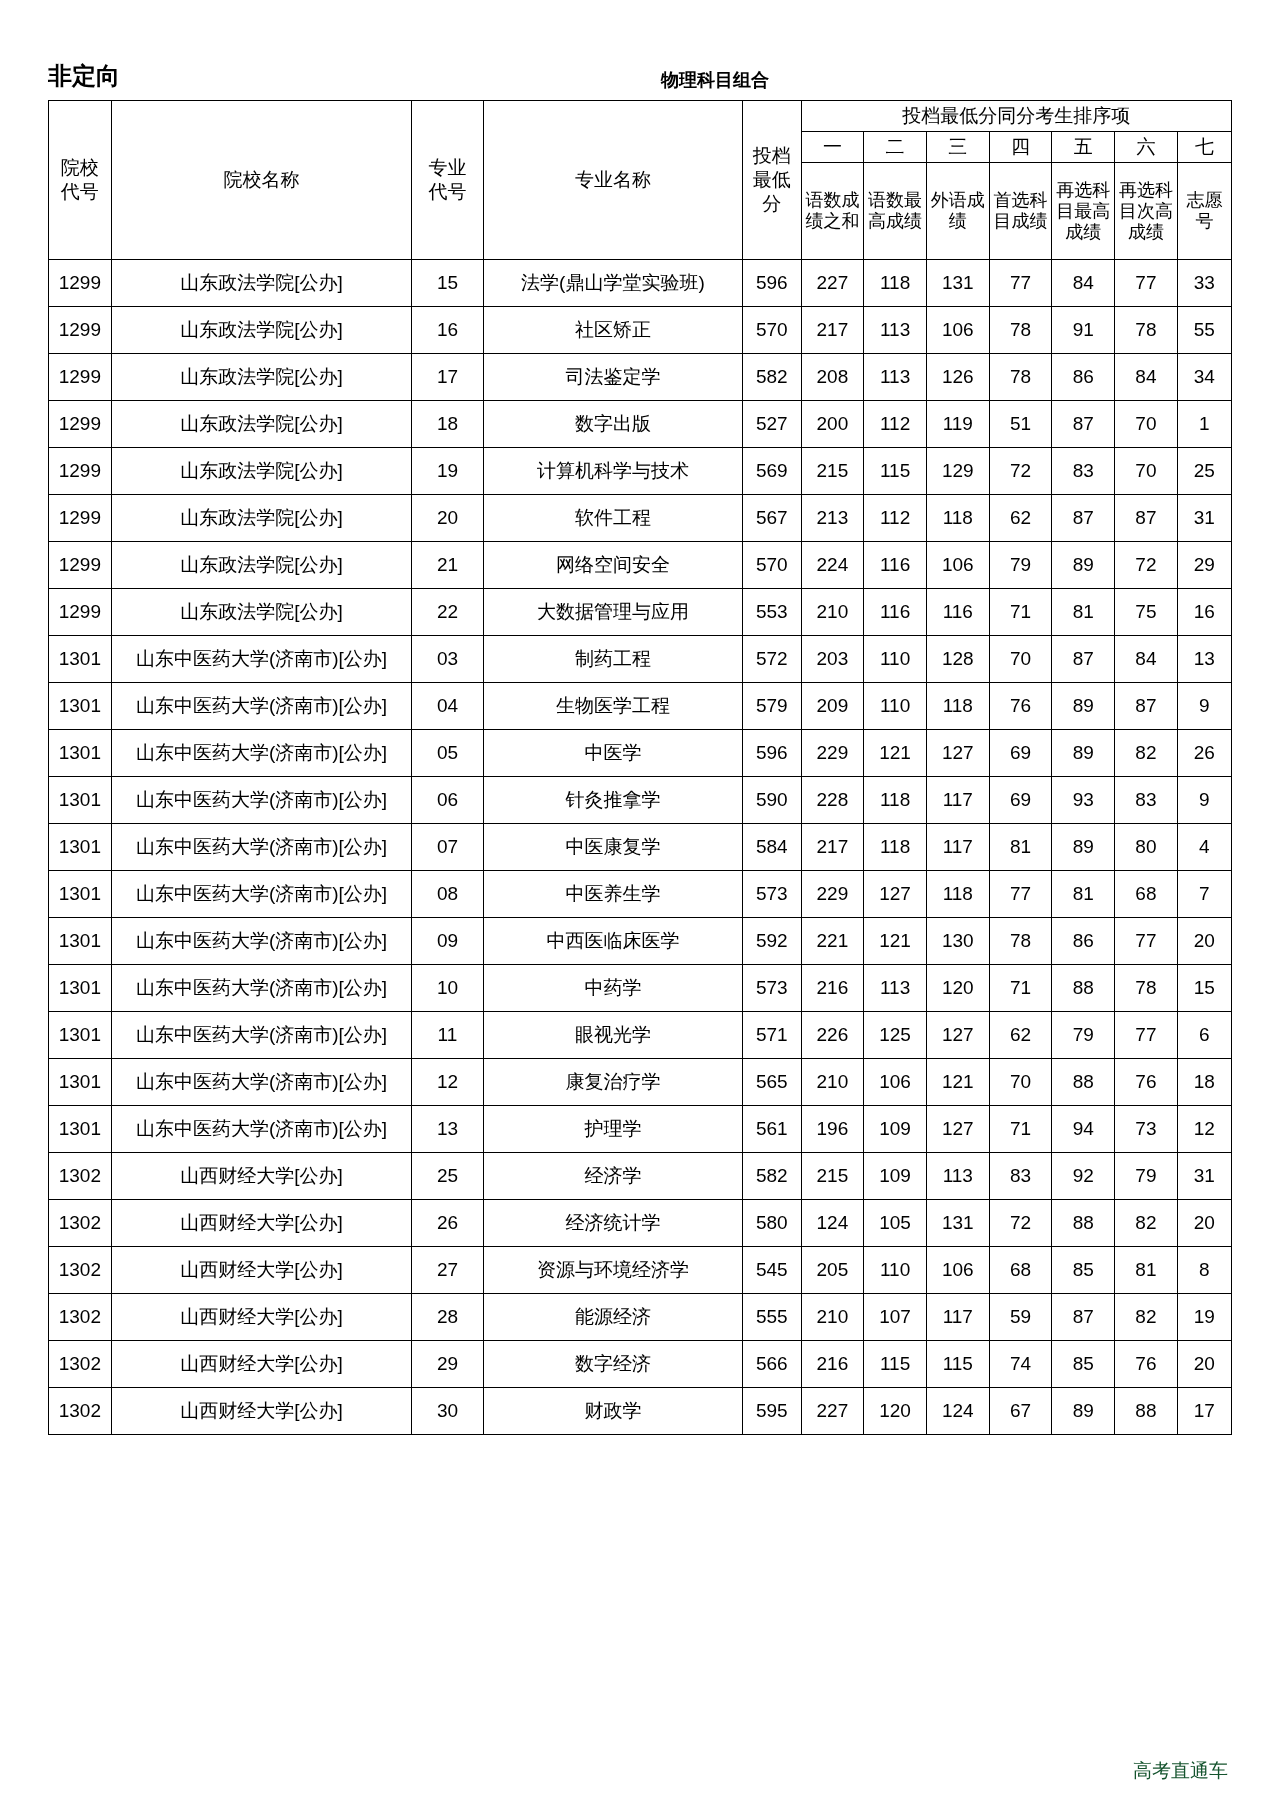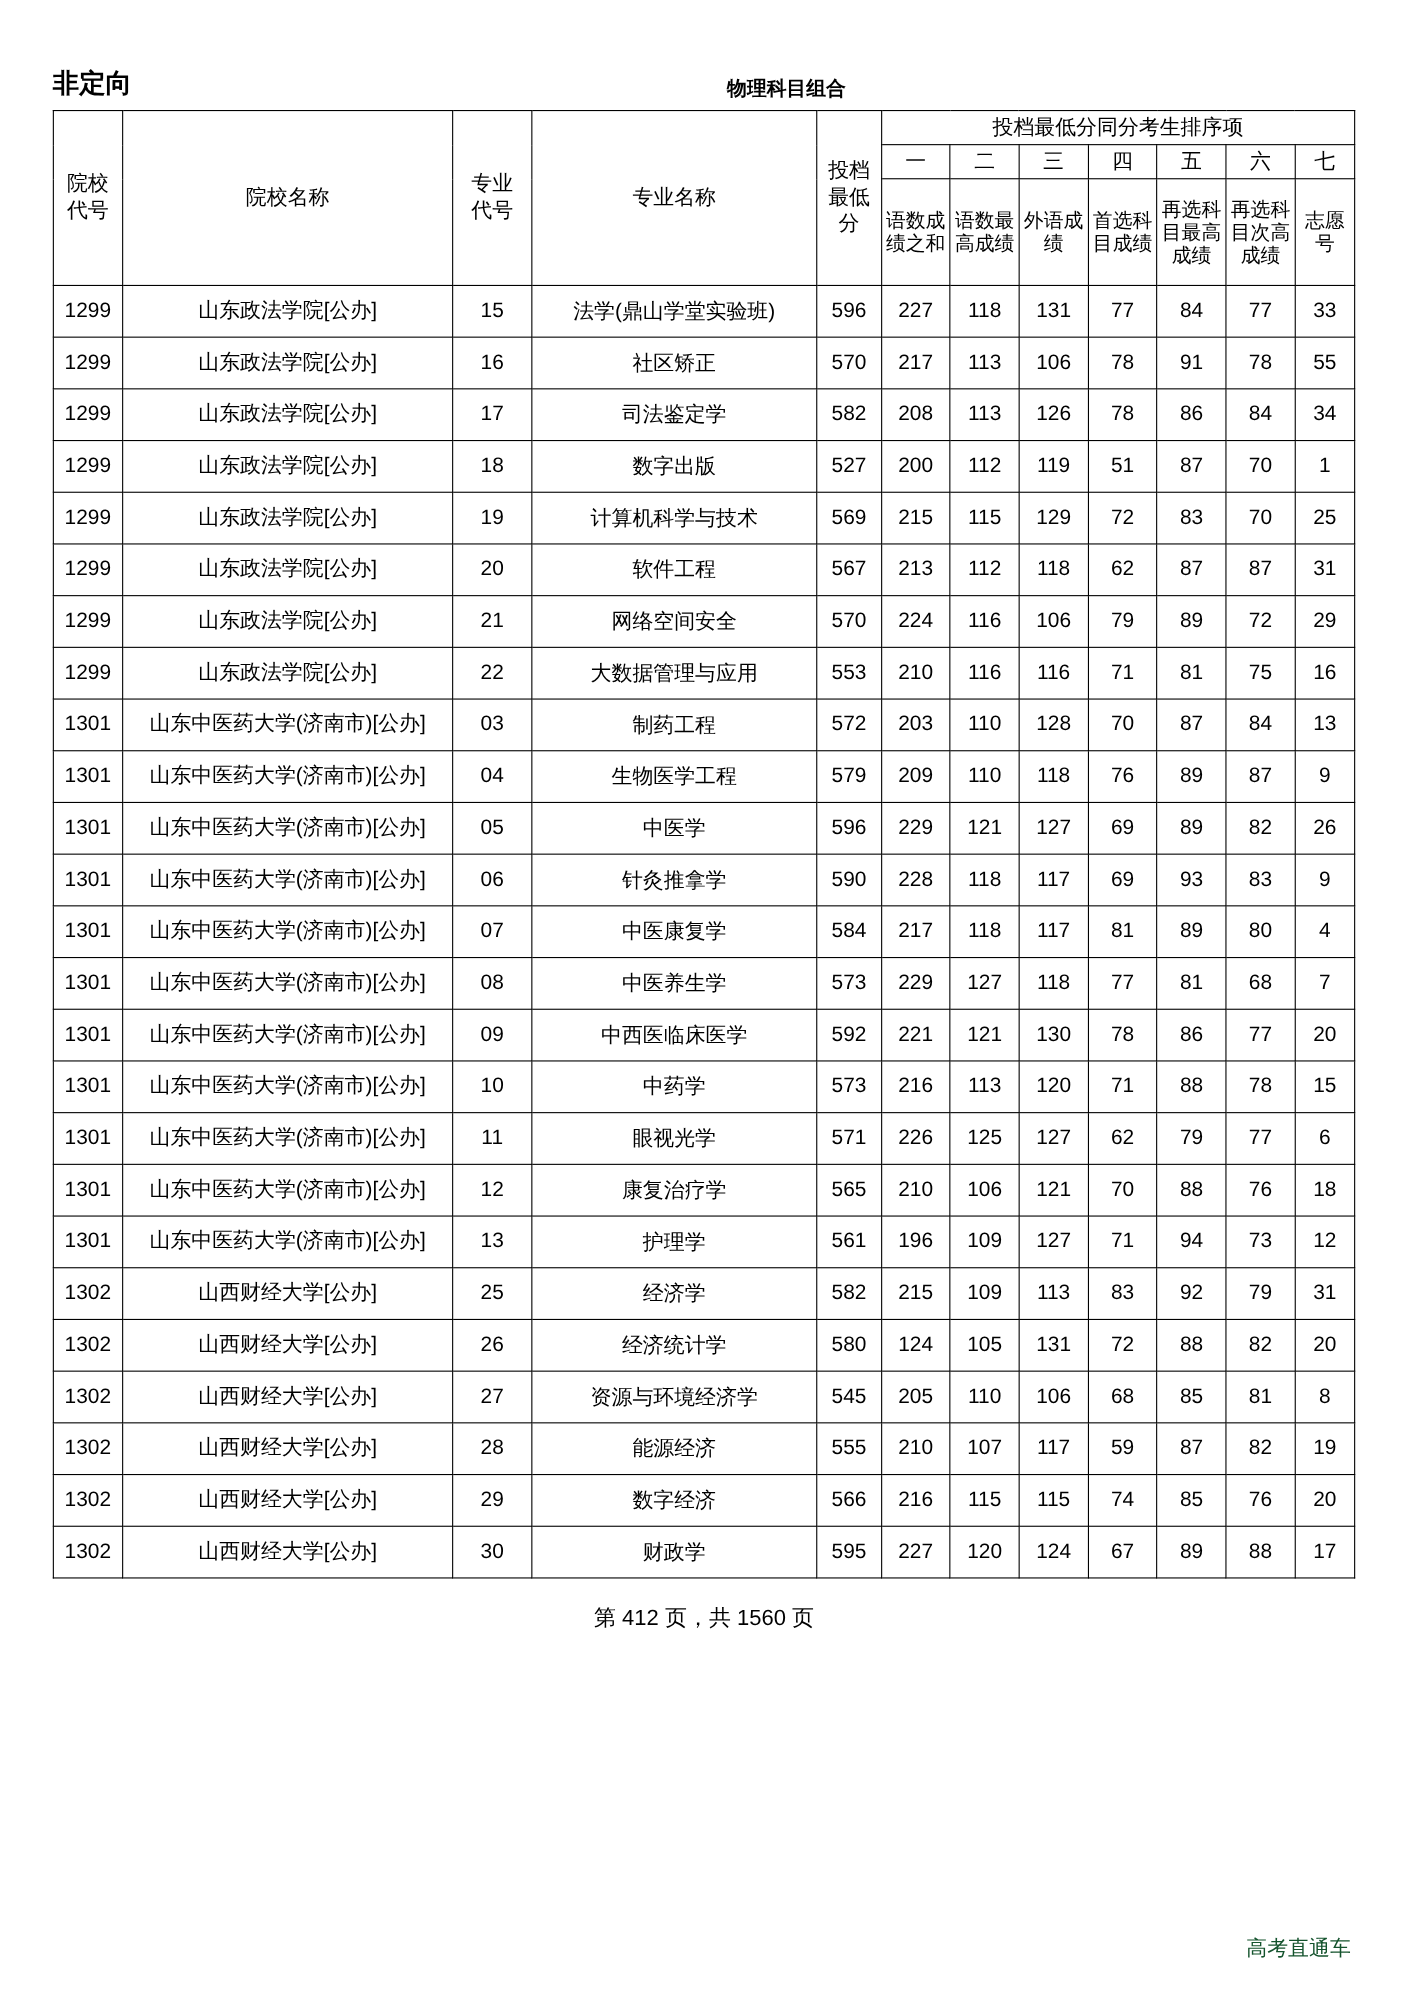--- a/index.html
+++ b/index.html
@@ -540,16 +540,15 @@
           <td class="num">120</td>
           <td class="num">124</td>
           <td class="num">67</td>
           <td class="num">89</td>
           <td class="num">88</td>
           <td class="num">17</td>
         </tr>
       </tbody>
   </table>
 
-  <div class="footer">第 412 页，共 1560 页</div>
   <div class="watermark">高考直通车</div>
 
 </div>
 
 </body></html>

